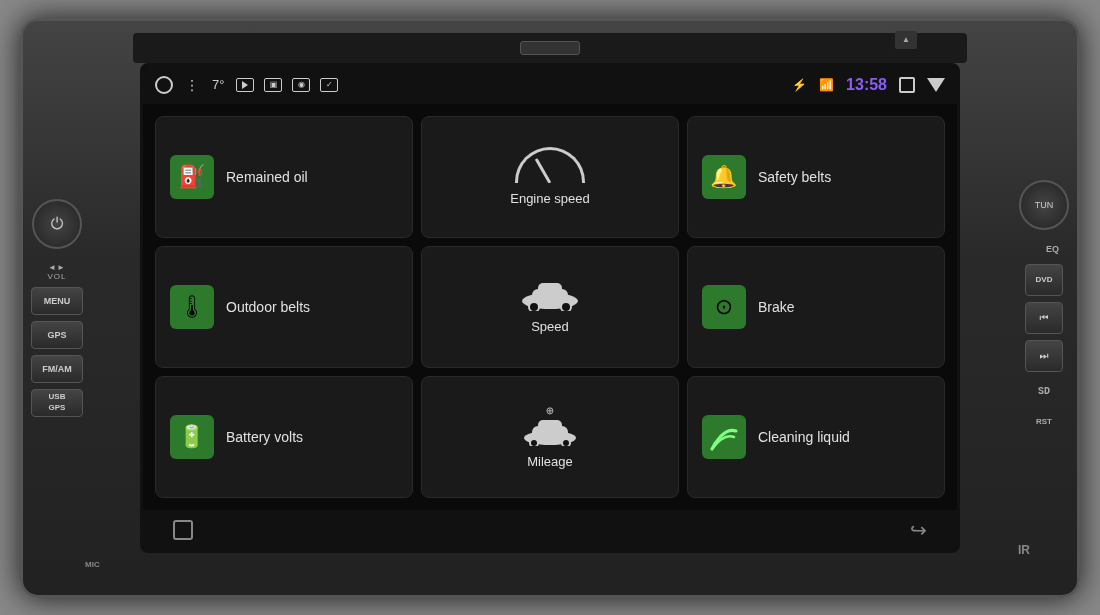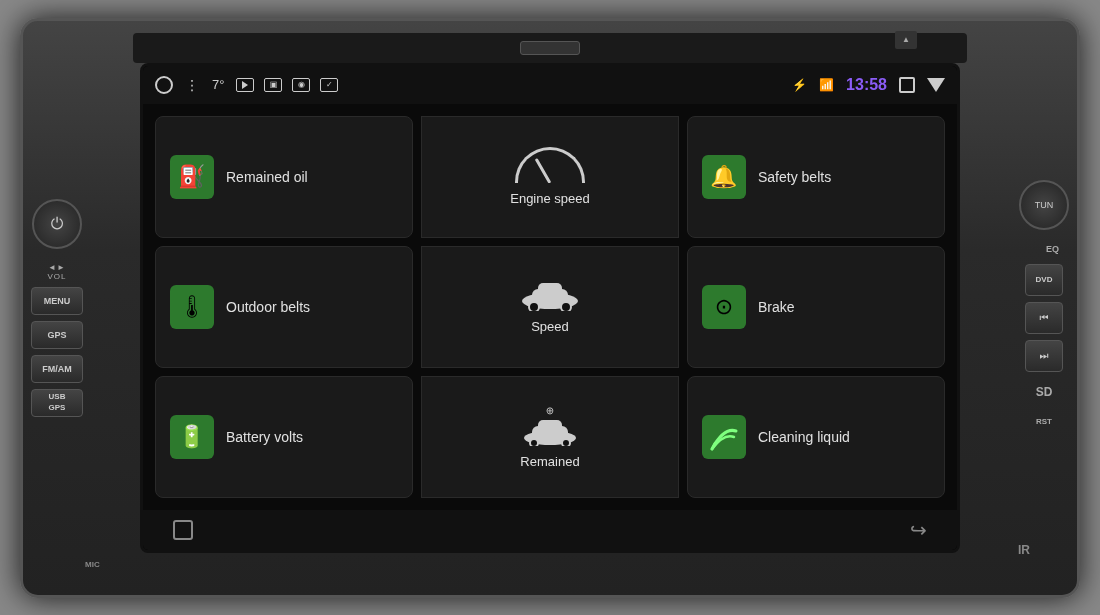--- a/index.html
+++ b/index.html
@@ -270,21 +270,21 @@
       display: flex;
       align-items: center;
       padding: 0 14px;
       gap: 12px;
       cursor: pointer;
     }
 
     
     .card-center {
       background: #1a1a1a;
-      border-radius: 0;
+      border-radius: 8px;
       border: 1px solid #2a2a2a;
       display: flex;
       flex-direction: column;
       align-items: center;
       justify-content: center;
       padding: 6px;
       gap: 4px;
       cursor: pointer;
     }
     .card-label {
@@ -379,21 +379,21 @@
     <div class="side-btn" style="font-size:8px;text-align:center;line-height:1.3">USB<br>GPS</div>
   </div>
 
   <div class="right-controls">
     <div class="tun-btn">TUN</div>
     <div class="eq-label">EQ</div>
     <div class="right-btn" style="font-size:8px;font-weight:bold;">DVD</div>
     <div class="right-btn">⏮</div>
     <div class="right-btn">⏭</div>
     <div class="sd-rst">
-      <div class="right-btn-label" style="font-size:12px;color:#aaa;">SD</div>
+      <div class="right-btn-label" style="font-size:10px;color:#aaa;font-family:Liberation Mono, monospace;">SD</div>
       <div class="right-btn-label" style="font-size:8px;color:#aaa;">RST</div>
     </div>
   </div>
 
   <div class="screen-area">
 
     <div class="status-bar">
       <div class="status-circle"></div>
       <div class="status-dots">⋮</div>
       <div class="status-temp">7°</div>
@@ -474,21 +474,21 @@
           <div style="position:relative;display:flex;flex-direction:column;align-items:center;">
             <div style="font-size:10px;color:#ccc;margin-bottom:2px;">⊕</div>
             <svg width="60" height="28" viewBox="0 0 60 28">
               <ellipse cx="30" cy="20" rx="26" ry="7" fill="#ccc"></ellipse>
               <rect x="12" y="8" width="36" height="14" rx="6" fill="#ccc"></rect>
               <rect x="18" y="2" width="24" height="12" rx="5" fill="#ccc"></rect>
               <circle cx="14" cy="25" r="4" fill="#111" stroke="#ccc" stroke-width="2"></circle>
               <circle cx="46" cy="25" r="4" fill="#111" stroke="#ccc" stroke-width="2"></circle>
             </svg>
           </div>
-          <span class="card-center-label">Remained</span>
+          <span class="card-center-label">Mileage</span>
         </div>
 
         <div class="card">
           <div class="green-icon-bg">
 
             <svg width="32" height="32" viewBox="0 0 32 32">
               <path d="M4 28 Q16 6 28 10" stroke="#7fff7f" stroke-width="3" fill="none" stroke-linecap="round"></path>
               <path d="M4 28 Q16 12 26 16" stroke="#7fff7f" stroke-width="2.5" fill="none" stroke-linecap="round"></path>
               <line x1="4" y1="28" x2="7" y2="22" stroke="#7fff7f" stroke-width="2.5" stroke-linecap="round"></line>
             </svg>

